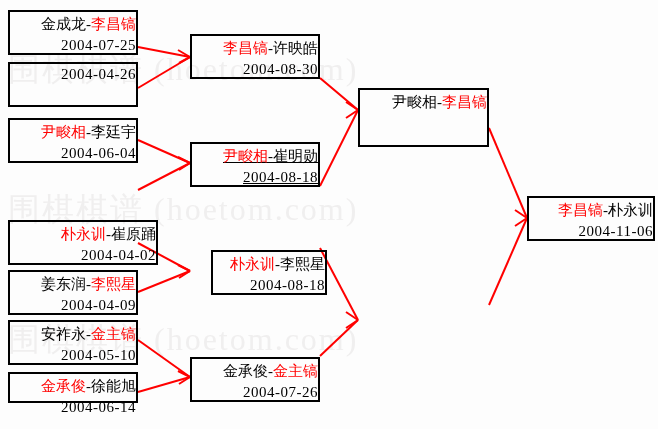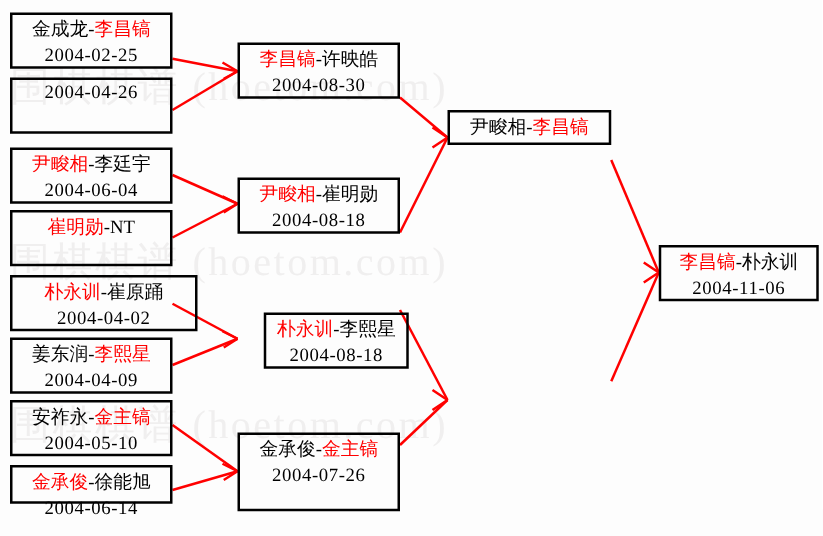--- a/index.html
+++ b/index.html
@@ -45,21 +45,21 @@
     width: 658px;
     height: 429px;
     z-index: 1;
   }
   .match-box {
     position: absolute;
     box-sizing: border-box;
     border: 2px solid #000000;
     background: transparent;
     z-index: 2;
-    text-align: center;
+    text-align: right;
     font-size: 15px;
     line-height: 21px;
     color: #000000;
   }
   .box-players {
     display: block;
     white-space: nowrap;
     padding-top: 2px;
   }
   .box-date {
@@ -118,36 +118,32 @@
       <path d="M190,271 L178,265 M190,271 L179,278" stroke-width="2"></path>
       <path d="M190,377 L178,371 M190,377 L179,384" stroke-width="2"></path>
       <path d="M358,110 L346,102 M358,110 L346,118" stroke-width="2"></path>
       <path d="M358,320 L346,312 M358,320 L346,328" stroke-width="2"></path>
       <path d="M527,218 L515,210 M527,218 L515,226" stroke-width="2"></path>
     </g>
   </svg>
 
   <div class="match-box" style="left:8px;  top:10px;  width:130px; height:45px;">
     <span class="box-players"><span class="loser">金成龙</span><span class="sep">-</span><span class="winner">李昌镐</span></span>
-    <span class="box-date">2004-02-25</span>
+    <span class="box-date">2004-07-25</span>
   </div>
 
   <div class="match-box" style="left:8px;  top:62px;  width:130px; height:45px;">
     <span class="box-date">2004-04-26</span>
   </div>
 
   <div class="match-box" style="left:8px;  top:118px; width:130px; height:45px;">
     <span class="box-players"><span class="winner">尹畯相</span><span class="sep">-</span><span class="loser">李廷宇</span></span>
     <span class="box-date">2004-06-04</span>
   </div>
 
-  <div class="match-box" style="left:8px;  top:168px; width:130px; height:45px;">
-    <span class="box-players"><span class="winner">崔明勋</span><span class="sep">-</span><span class="loser">NT</span></span>
-    <span class="box-date"></span>
-  </div>
 
   <div class="match-box" style="left:8px;  top:220px; width:150px; height:45px;">
     <span class="box-players"><span class="winner">朴永训</span><span class="sep">-</span><span class="loser">崔原踊</span></span>
     <span class="box-date">2004-04-02</span>
   </div>
 
   <div class="match-box" style="left:8px;  top:270px; width:130px; height:45px;">
     <span class="box-players"><span class="loser">姜东润</span><span class="sep">-</span><span class="winner">李熙星</span></span>
     <span class="box-date">2004-04-09</span>
   </div>
@@ -160,36 +156,36 @@
   <div class="match-box" style="left:8px;  top:372px; width:130px; height:31px;">
     <span class="box-players"><span class="winner">金承俊</span><span class="sep">-</span><span class="loser">徐能旭</span></span>
     <span class="box-date">2004-06-14</span>
   </div>
 
   <div class="match-box" style="left:190px; top:34px;  width:130px; height:45px;">
     <span class="box-players"><span class="winner">李昌镐</span><span class="sep">-</span><span class="loser">许映皓</span></span>
     <span class="box-date">2004-08-30</span>
   </div>
 
-  <div class="match-box" style="left:190px; top:142px; width:130px; height:45px;">
+  <div class="match-box" style="left:190px; top:142px; width:130px; height:45px;text-decoration:underline;">
     <span class="box-players"><span class="winner">尹畯相</span><span class="sep">-</span><span class="loser">崔明勋</span></span>
     <span class="box-date">2004-08-18</span>
   </div>
 
   <div class="match-box" style="left:190px; top:250px; width:116px; height:45px;margin-left:21px;">
     <span class="box-players"><span class="winner">朴永训</span><span class="sep">-</span><span class="loser">李熙星</span></span>
     <span class="box-date">2004-08-18</span>
   </div>
 
-  <div class="match-box" style="left:190px; top:346px; width:130px; height:63px;">
+  <div class="match-box" style="left:190px; top:357px; width:130px; height:45px;">
     <span class="box-players"><span class="loser">金承俊</span><span class="sep">-</span><span class="winner">金主镐</span></span>
     <span class="box-date">2004-07-26</span>
   </div>
 
-  <div class="match-box" style="left:358px; top:88px;  width:131px; height:28px;">
+  <div class="match-box" style="left:358px; top:88px;  width:131px; height:59px;">
     <span class="box-players"><span class="loser">尹畯相</span><span class="sep">-</span><span class="winner">李昌镐</span></span>
   </div>
 
 
   <div class="match-box" style="left:527px; top:196px; width:128px; height:45px;">
     <span class="box-players"><span class="winner">李昌镐</span><span class="sep">-</span><span class="loser">朴永训</span></span>
     <span class="box-date">2004-11-06</span>
   </div>
 
 </div>

